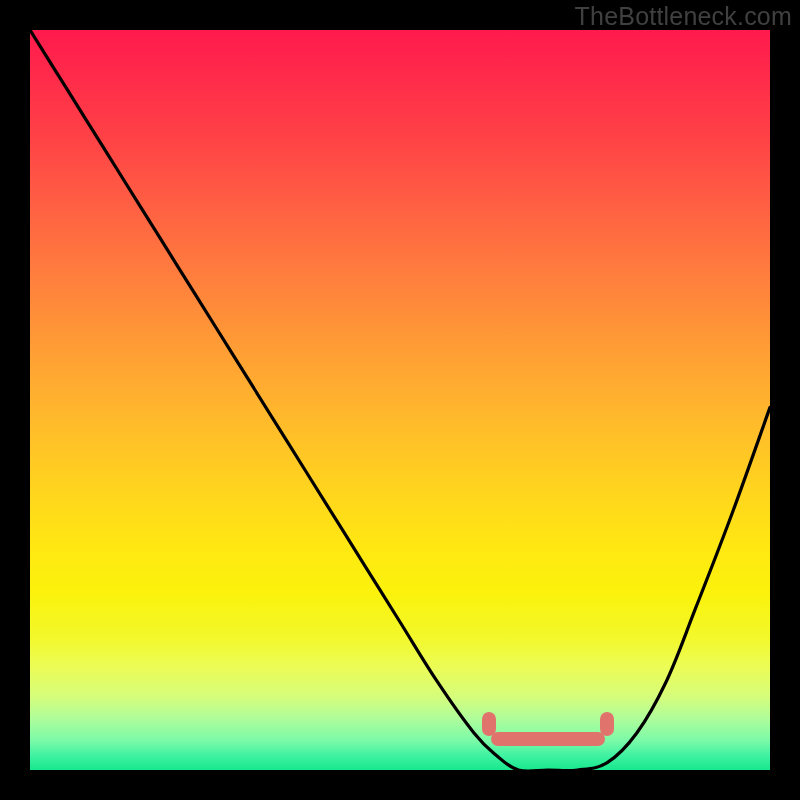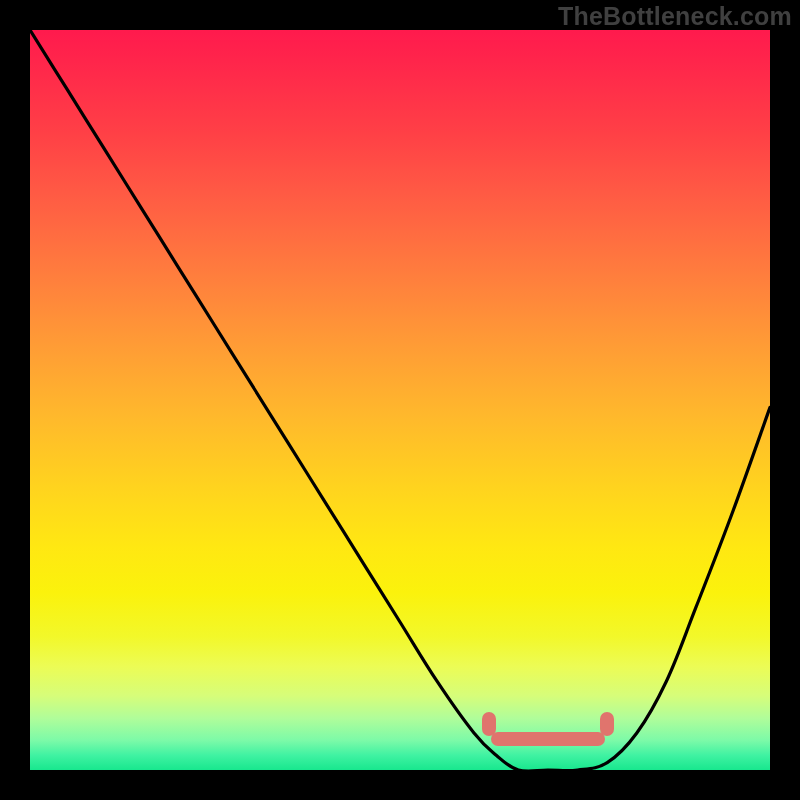--- a/index.html
+++ b/index.html
@@ -16,21 +16,21 @@
     width: 800px;
     height: 800px;
     background: #000;
   }
   .watermark {
     position: absolute;
     top: 2px;
     right: 8px;
     color: #404040;
     font-size: 25px;
-    font-weight: 700;
+    font-weight: 400;
     letter-spacing: 0.2px;
     z-index: 5;
   }
   .plot-area {
     position: absolute;
     left: 30px;
     top: 30px;
     width: 740px;
     height: 740px;
     overflow: hidden;

